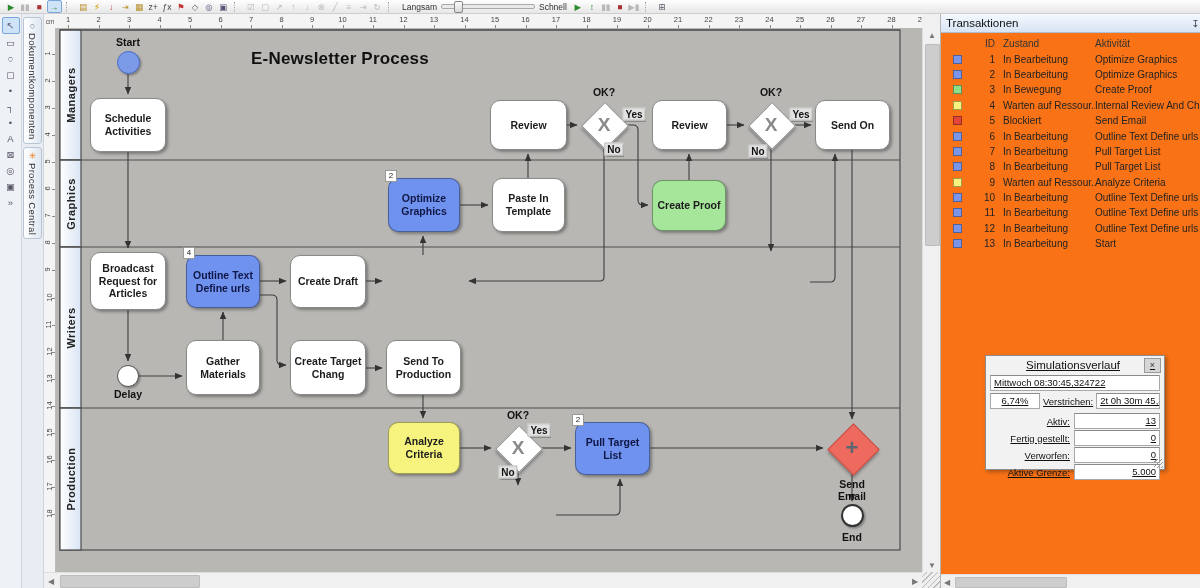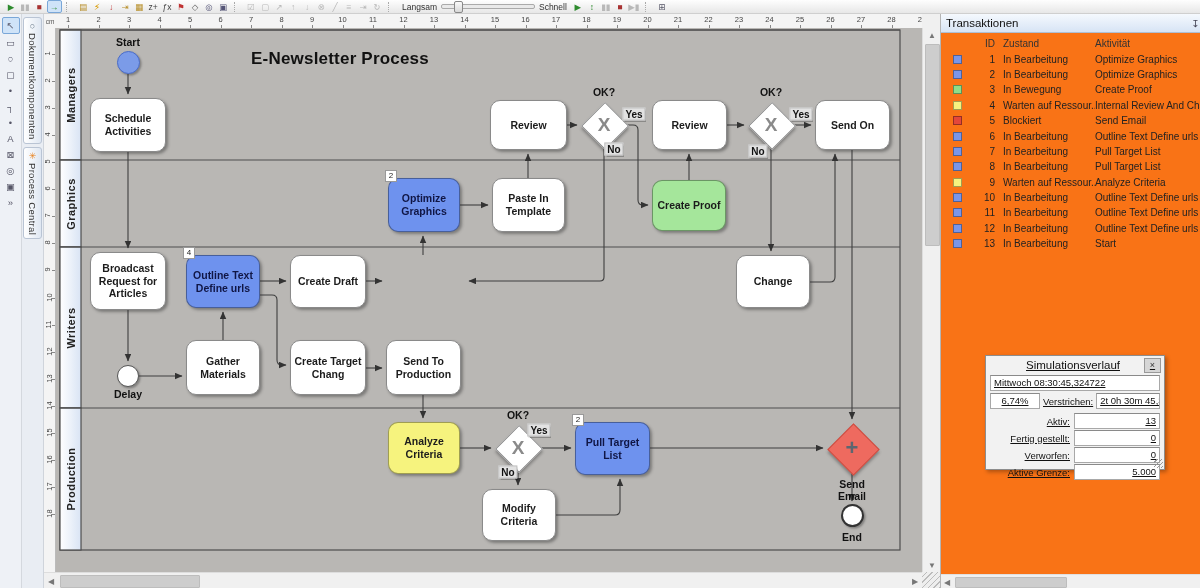--- a/index.html
+++ b/index.html
@@ -371,46 +371,40 @@
       <div class="node-task" style="background: rgb(255, 255, 255); left: 90px; top: 252px; width: 76px; height: 58px;">
         <span>Broadcast Request for Articles</span>
       </div>
       <div class="node-task" style="background: rgb(110, 146, 238); color: rgb(16, 22, 69); border-color: rgba(0, 0, 0, 0.35); left: 186px; top: 255px; width: 74px; height: 53px;">
         <span>Outline Text Define urls</span>
         <div class="badge">4</div>
       </div>
       <div class="node-task" style="background: rgb(255, 255, 255); left: 290px; top: 255px; width: 76px; height: 53px;">
         <span>Create Draft</span>
       </div>
-      <div class="node-task" style="background: rgb(255, 255, 255); left: 736px; top: 255px; width: 74px; height: 53px;">
-        <span>Change</span>
-      </div>
       <div class="node-event" style="background: rgb(255, 255, 255); border: 1.5px solid rgb(85, 85, 85); left: 117px; top: 365px; width: 22px; height: 22px;"></div>
       <div class="node-task" style="background: rgb(255, 255, 255); left: 186px; top: 340px; width: 74px; height: 55px;">
         <span>Gather Materials</span>
       </div>
       <div class="node-task" style="background: rgb(255, 255, 255); left: 290px; top: 340px; width: 76px; height: 55px;">
         <span>Create Target Chang</span>
       </div>
       <div class="node-task" style="background: rgb(255, 255, 255); left: 386px; top: 340px; width: 75px; height: 55px;">
         <span>Send To Production</span>
       </div>
       <div class="node-task" style="background: rgb(246, 243, 126); border-color: rgba(0, 0, 0, 0.35); left: 388px; top: 422px; width: 72px; height: 52px;">
         <span>Analyze Criteria</span>
       </div>
       <div class="node-gw" style="left: 495px; top: 425px; width: 46px; height: 46px;">
         <div class="gw-shape"></div>
         <div class="gw-glyph">X</div>
       </div>
       <div class="node-task" style="background: rgb(110, 146, 238); color: rgb(16, 22, 69); border-color: rgba(0, 0, 0, 0.35); left: 575px; top: 422px; width: 75px; height: 53px;">
         <span>Pull Target List</span>
         <div class="badge">2</div>
-      </div>
-      <div class="node-task" style="background: rgb(255, 255, 255); left: 482px; top: 489px; width: 74px; height: 52px;">
-        <span>Modify Criteria</span>
       </div>
       <div class="node-gw plus" style="left: 827px; top: 423px; width: 50px; height: 50px;">
         <div class="gw-shape"></div>
         <div class="gw-glyph">+</div>
       </div>
       <div class="node-event" style="background: rgb(255, 255, 255); border: 2.5px solid rgb(51, 51, 51); left: 841px; top: 504px; width: 23px; height: 23px;"></div>
       <div class="flabel title" style="left: 340px; top: 59px;">E-Newsletter Process</div>
       <div class="flabel" style="left: 128px; top: 42px;">Start</div>
       <div class="flabel" style="left: 604px; top: 92px;">OK?</div>
       <div class="flabel tag" style="left: 634px; top: 114px;">Yes</div>

